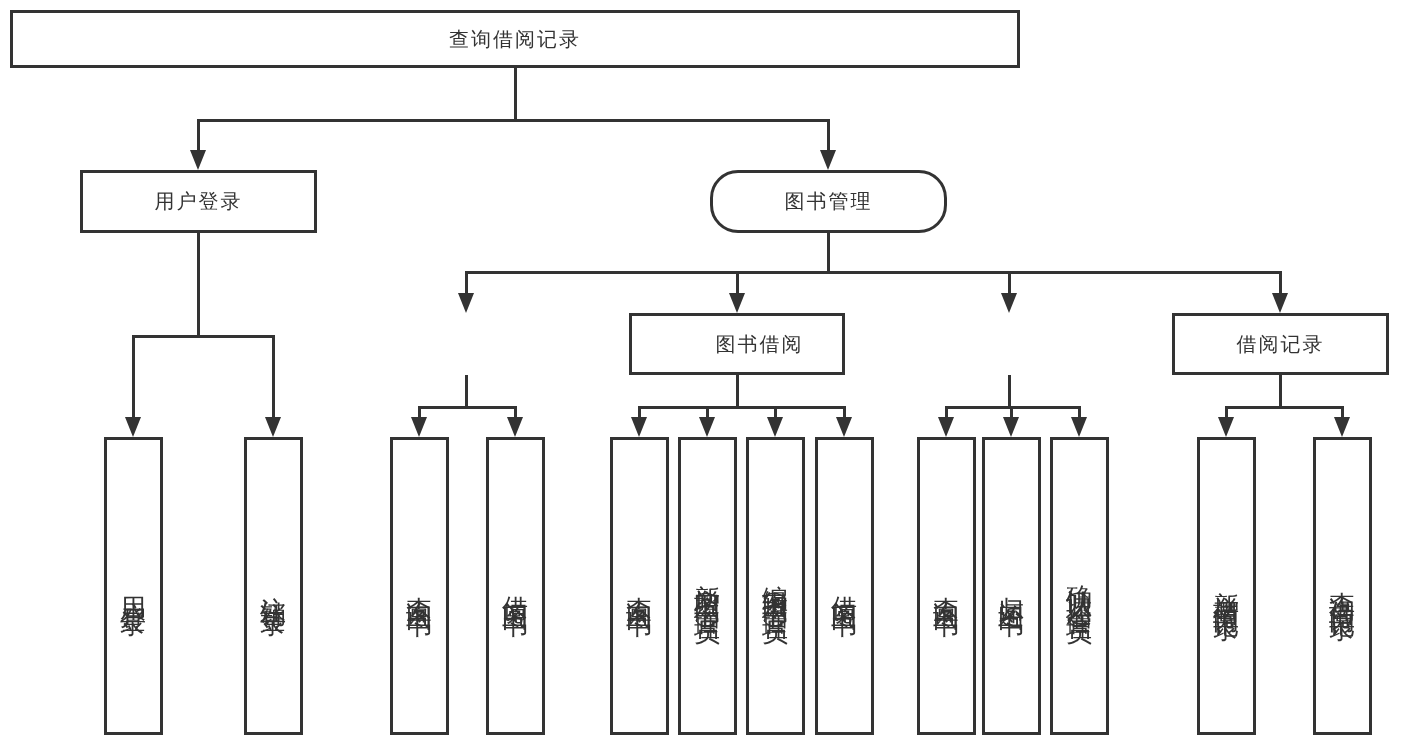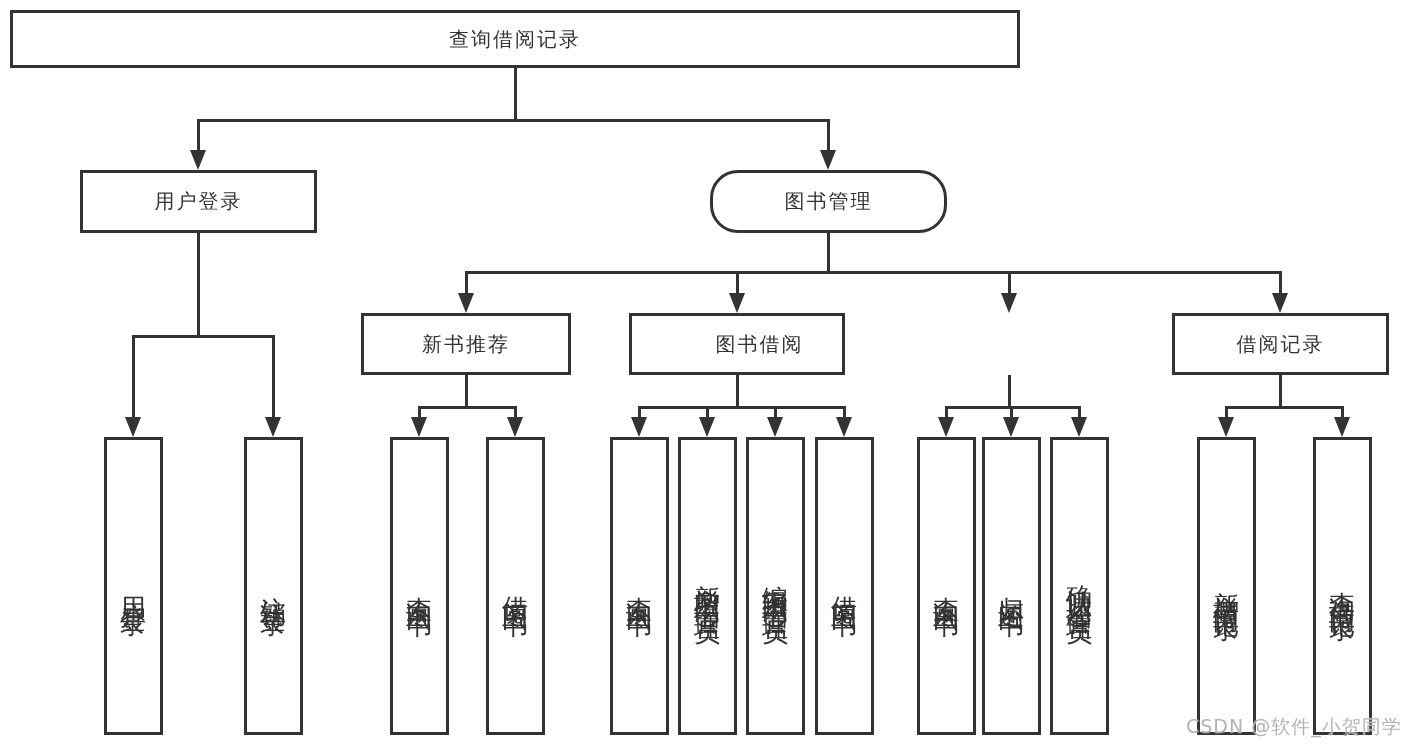--- a/index.html
+++ b/index.html
@@ -61,21 +61,20 @@
     color:var(--watermark);
     white-space:nowrap;
     z-index:10;
     text-shadow:0 0 2px rgba(255,255,255,.8);
   }
 </style>
 </head>
 <body>
 
 <div id="canvas">
-  <div class="watermark">CSDN @软件_小贺同学</div>
 <div class="line" style="left: 514px; top: 68px; width: 3px; height: 54px;"></div>
     <div class="line" style="left: 197px; top: 119px; width: 632px; height: 3px;"></div>
     <div class="line" style="left: 197px; top: 119px; width: 3px; height: 35px;"></div>
     <div class="arrow" style="left: 190px; top: 150px;"></div>
     <div class="line" style="left: 827px; top: 119px; width: 3px; height: 35px;"></div>
     <div class="arrow" style="left: 820px; top: 150px;"></div>
     <div class="line" style="left: 197px; top: 233px; width: 3px; height: 105px;"></div>
     <div class="line" style="left: 132px; top: 335px; width: 142px; height: 3px;"></div>
     <div class="line" style="left: 132px; top: 335px; width: 3px; height: 86px;"></div>
     <div class="arrow" style="left: 125px; top: 417px;"></div>
@@ -123,23 +122,20 @@
     <div class="arrow" style="left: 1334px; top: 417px;"></div>
     <div class="box" style="left: 10px; top: 10px; width: 1010px; height: 58px;">
       <div class="label">查询借阅记录</div>
     </div>
     <div class="box" style="left: 80px; top: 170px; width: 237px; height: 63px;">
       <div class="label">用户登录</div>
     </div>
     <div class="box" style="left: 710px; top: 170px; width: 237px; height: 63px; border-radius: 28px;">
       <div class="label">图书管理</div>
     </div>
-    <div class="box" style="left: 361px; top: 313px; width: 210px; height: 62px;">
-      <div class="label">新书推荐</div>
-    </div>
     <div class="box" style="left: 629px; top: 313px; width: 216px; height: 62px; padding-left: 45px;">
       <div class="label">图书借阅</div>
     </div>
     <div class="box" style="left: 1172px; top: 313px; width: 217px; height: 62px;">
       <div class="label">借阅记录</div>
     </div>
     <div class="box leaf" style="left: 104px; top: 437px; width: 59px; height: 298px;">
       <div class="label">用户登录</div>
     </div>
     <div class="box leaf" style="left: 244px; top: 437px; width: 59px; height: 298px;">

